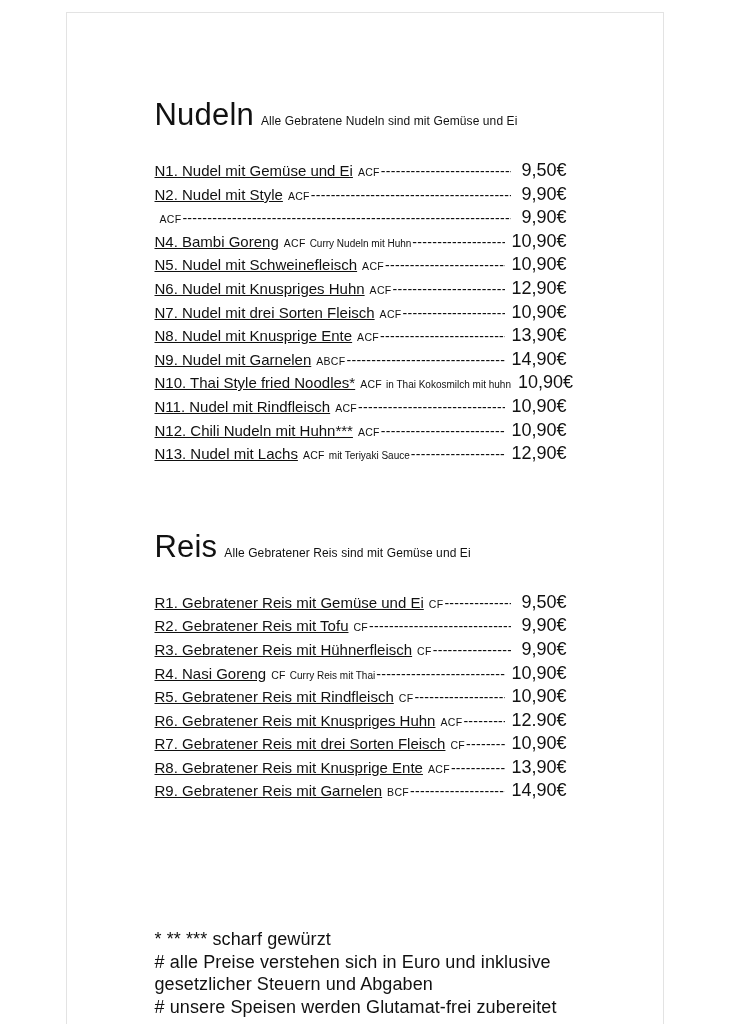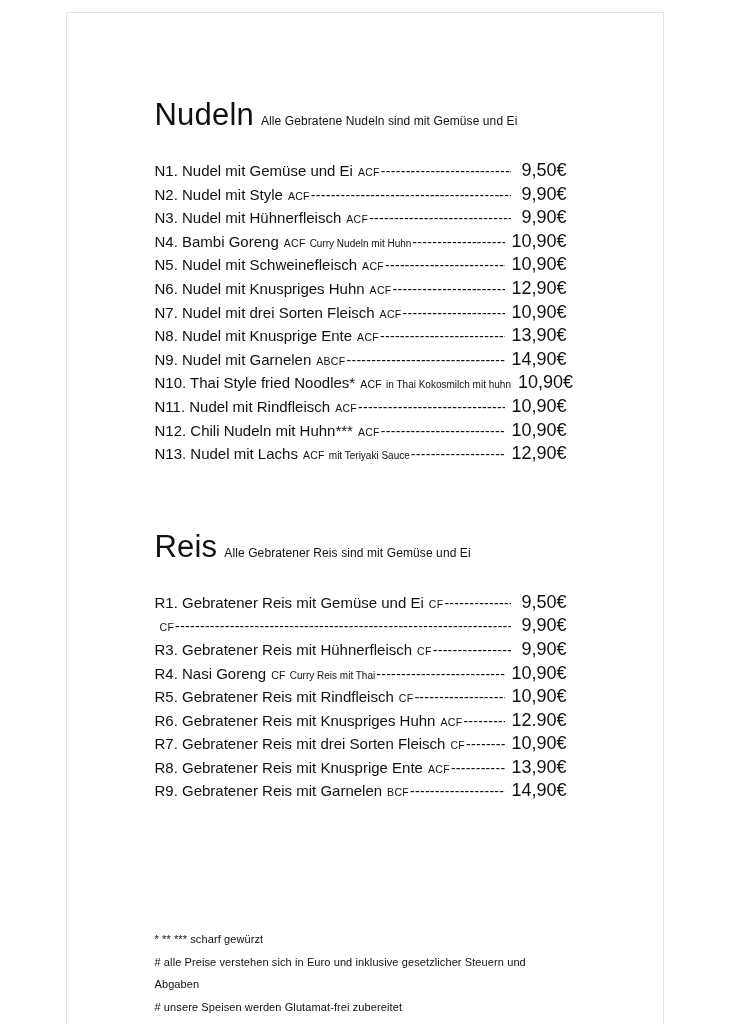--- a/index.html
+++ b/index.html
@@ -34,21 +34,21 @@
     letter-spacing: 0.1px;
   }
   .items { margin-top: 21px; }
   .menu-row {
     display: flex;
     align-items: baseline;
     font-size: 15px;
     line-height: 21.6px;
     white-space: nowrap;
   }
-  .item-name { flex: 0 0 auto; }
+  .item-name { flex: 0 0 auto; text-decoration: underline; }
   .item-code {
     flex: 0 0 auto;
     font-size: 10.5px;
     margin-left: 5px;
     letter-spacing: 0.3px;
   }
   .item-note {
     flex: 0 0 auto;
     font-size: 10px;
     margin-left: 4px;
@@ -64,21 +64,21 @@
   }
   .item-price {
     flex: 0 0 auto;
     margin-left: 6px;
     min-width: 50px;
     text-align: right;
     font-size: 18px;
   }
   .footnotes { margin-top: 124px; }
   .footnote-line {
-    font-size: 11px;
+    font-size: 18px;
     line-height: 22.5px;
     letter-spacing: 0.1px;
   }
 </style>
 </head>
 <body>
 
 <div class="page">
 
   <section class="menu-section">
@@ -92,21 +92,20 @@
           <span class="leader">------------------------------------------------------------------------------------------------------------------------------------------------------------------------------------------------------------------------------------------------------------------------------------------------------------</span>
           <span class="item-price">9,50€</span>
         </div>
         <div class="menu-row">
           <span class="item-name">N2. Nudel mit Style</span>
           <span class="item-code">ACF</span>
           <span class="leader">------------------------------------------------------------------------------------------------------------------------------------------------------------------------------------------------------------------------------------------------------------------------------------------------------------</span>
           <span class="item-price">9,90€</span>
         </div>
         <div class="menu-row">
-          <span class="item-name">N3. Nudel mit Hühnerfleisch</span>
           <span class="item-code">ACF</span>
           <span class="leader">------------------------------------------------------------------------------------------------------------------------------------------------------------------------------------------------------------------------------------------------------------------------------------------------------------</span>
           <span class="item-price">9,90€</span>
         </div>
         <div class="menu-row">
           <span class="item-name">N4. Bambi Goreng</span>
           <span class="item-code">ACF</span>
           <span class="item-note">Curry Nudeln mit Huhn</span>
           <span class="leader">------------------------------------------------------------------------------------------------------------------------------------------------------------------------------------------------------------------------------------------------------------------------------------------------------------</span>
           <span class="item-price">10,90€</span>
@@ -175,20 +174,21 @@
       <span>Reis</span><span class="section-subtitle">Alle Gebratener Reis sind mit Gemüse und Ei</span>
     </h1>
     <div class="items">
         <div class="menu-row">
           <span class="item-name">R1. Gebratener Reis mit Gemüse und Ei</span>
           <span class="item-code">CF</span>
           <span class="leader">------------------------------------------------------------------------------------------------------------------------------------------------------------------------------------------------------------------------------------------------------------------------------------------------------------</span>
           <span class="item-price">9,50€</span>
         </div>
         <div class="menu-row">
+          <span class="item-name">R2. Gebratener Reis mit Tofu</span>
           <span class="item-code">CF</span>
           <span class="leader">------------------------------------------------------------------------------------------------------------------------------------------------------------------------------------------------------------------------------------------------------------------------------------------------------------</span>
           <span class="item-price">9,90€</span>
         </div>
         <div class="menu-row">
           <span class="item-name">R3. Gebratener Reis mit Hühnerfleisch</span>
           <span class="item-code">CF</span>
           <span class="leader">------------------------------------------------------------------------------------------------------------------------------------------------------------------------------------------------------------------------------------------------------------------------------------------------------------</span>
           <span class="item-price">9,90€</span>
         </div>

